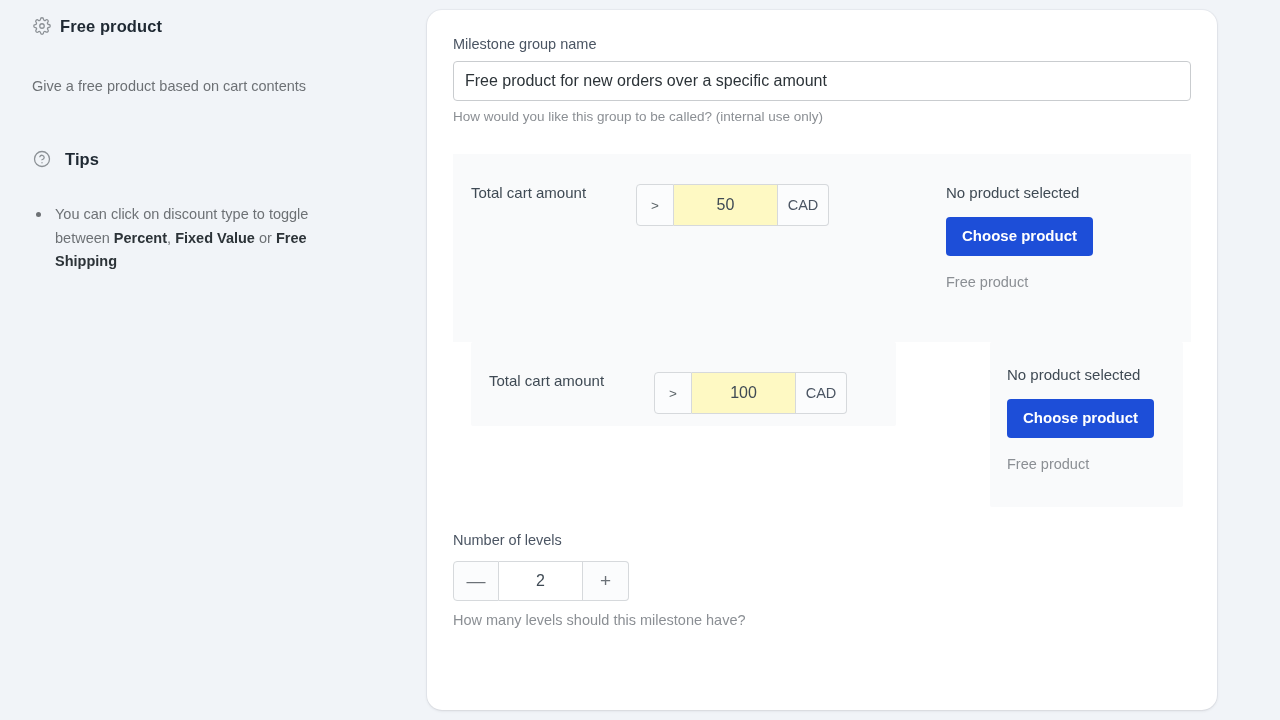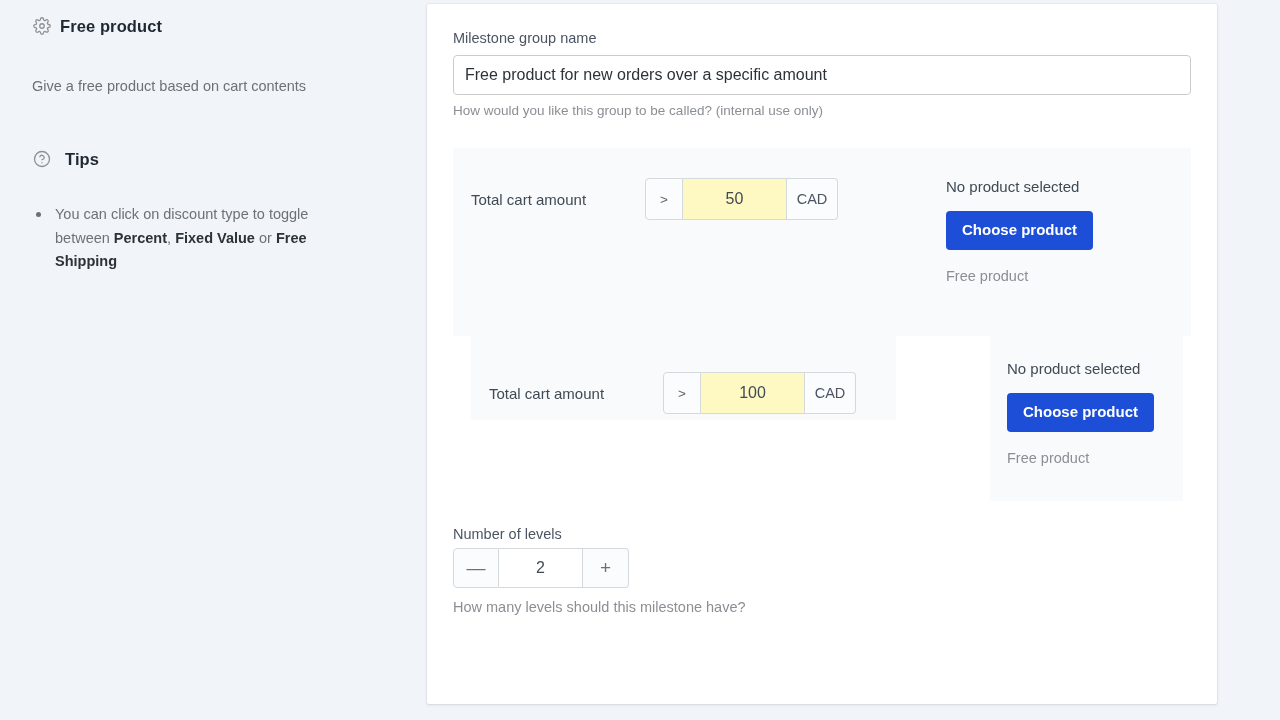--- a/index.html
+++ b/index.html
@@ -87,25 +87,25 @@
     width: 5px; height: 5px;
     border-radius: 50%;
     background: #6d7175;
   }
   .tips-list b { color: #2c3338; font-weight: 700; }
 
   
   .card {
     position: absolute;
     left: 427px;
-    top: 4px;
+    top: 10px;
     width: 790px;
     height: 700px;
     background: #ffffff;
-    border-radius: 2px;
+    border-radius: 15px;
     box-shadow: 0 0 0 1px rgba(63,63,68,0.04), 0 1px 3px 0 rgba(63,63,68,0.13);
     padding: 26px 26px 0 26px;
     overflow: hidden;
   }
 
   .field-label {
     font-size: 14.5px;
     color: #4b5563;
     margin-bottom: 9px;
   }
@@ -148,22 +148,21 @@
 
   .row {
     display: flex;
     align-items: flex-start;
   }
 
   .cell-condition {
     width: 476px;
     padding: 30px 0 0 18px;
     display: flex;
-    align-items: center;
-    gap: 9px;
+    gap: 0;
   }
   .cell-benefit {
     flex: 1;
     padding: 30px 0 0 17px;
   }
 
   
   .row-1 { background: #f9fafb; height: 188px; }
   .row-1 .cell-condition { background: transparent; }
 
@@ -257,21 +256,21 @@
   }
 
   
   .levels-block {
     margin-top: 18px;
     padding-left: 0;
   }
   .levels-label {
     font-size: 14.5px;
     color: #4b5563;
-    margin-bottom: 6px;
+    margin-bottom: 13px;
   }
   .stepper {
     display: flex;
     align-items: stretch;
     height: 40px;
     width: 176px;
   }
   .st-btn {
     width: 46px;
     border: 1px solid #d6d9dc;

